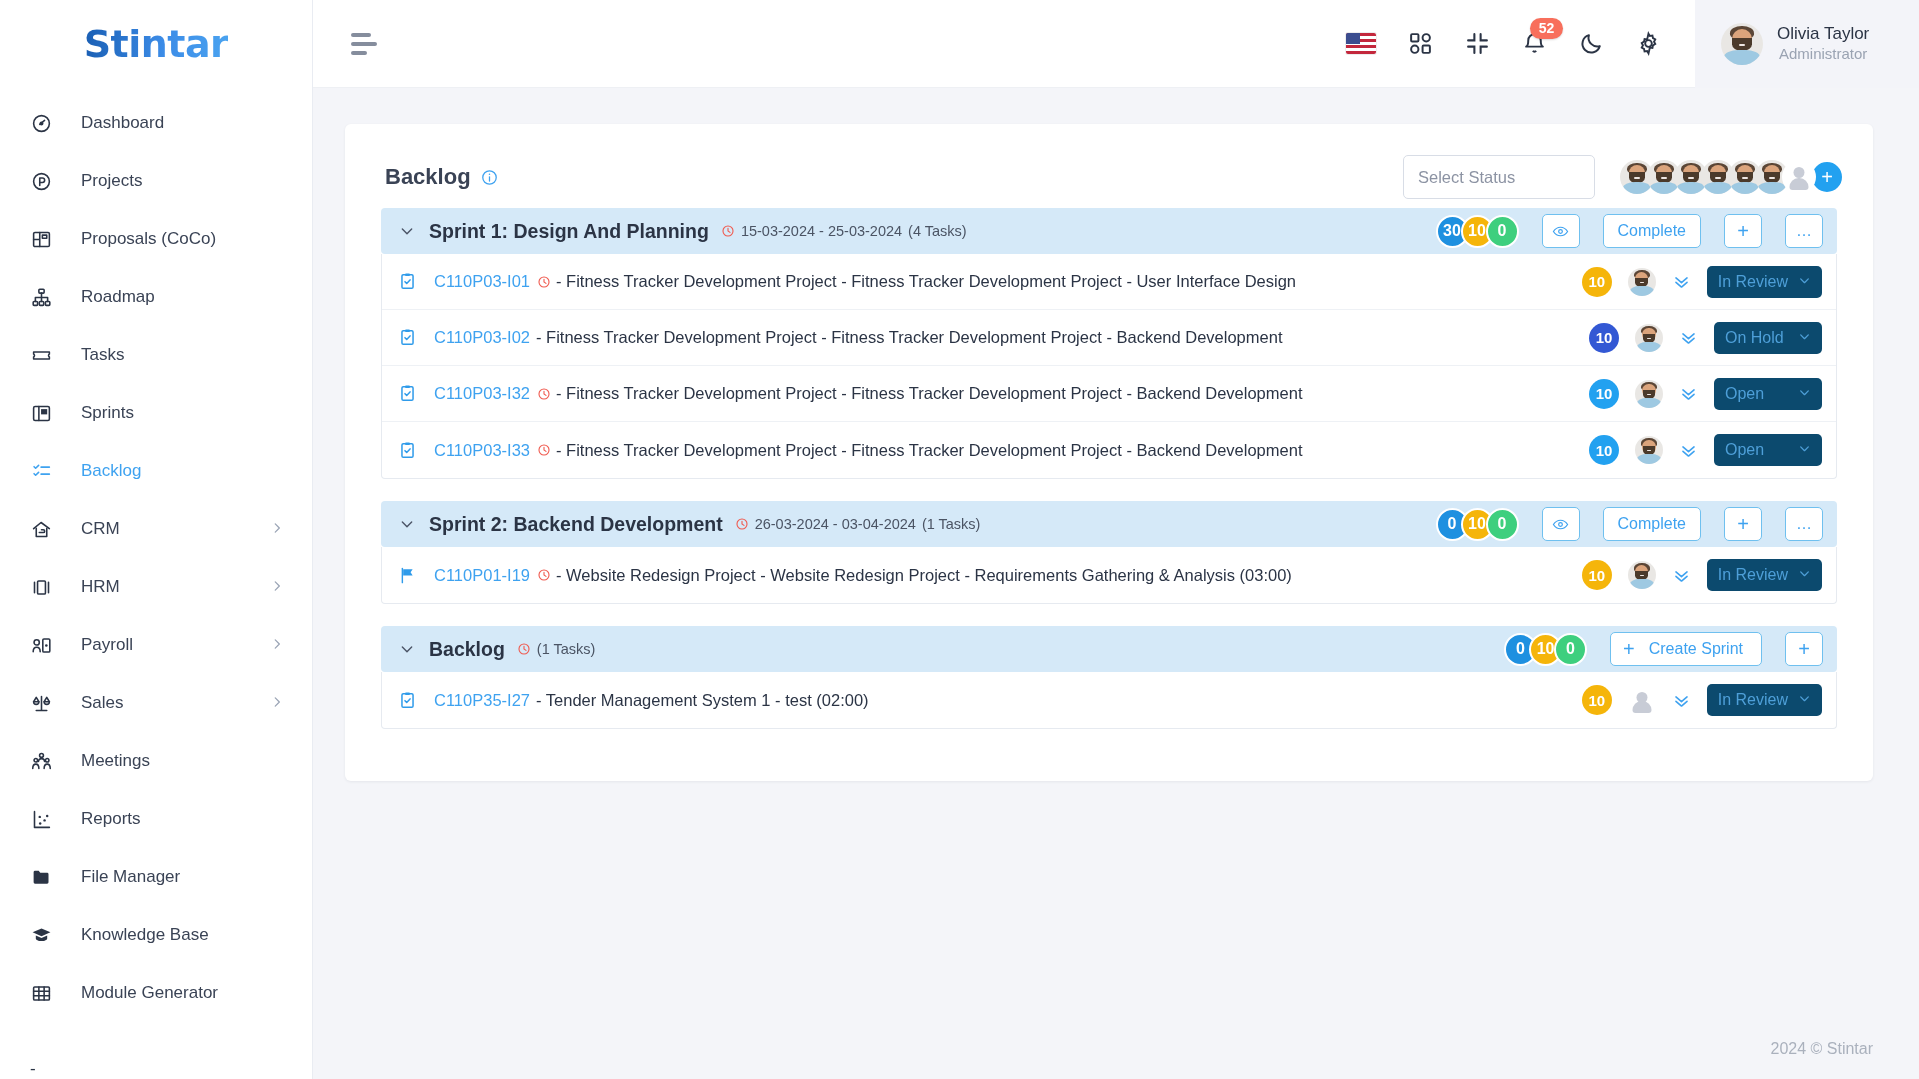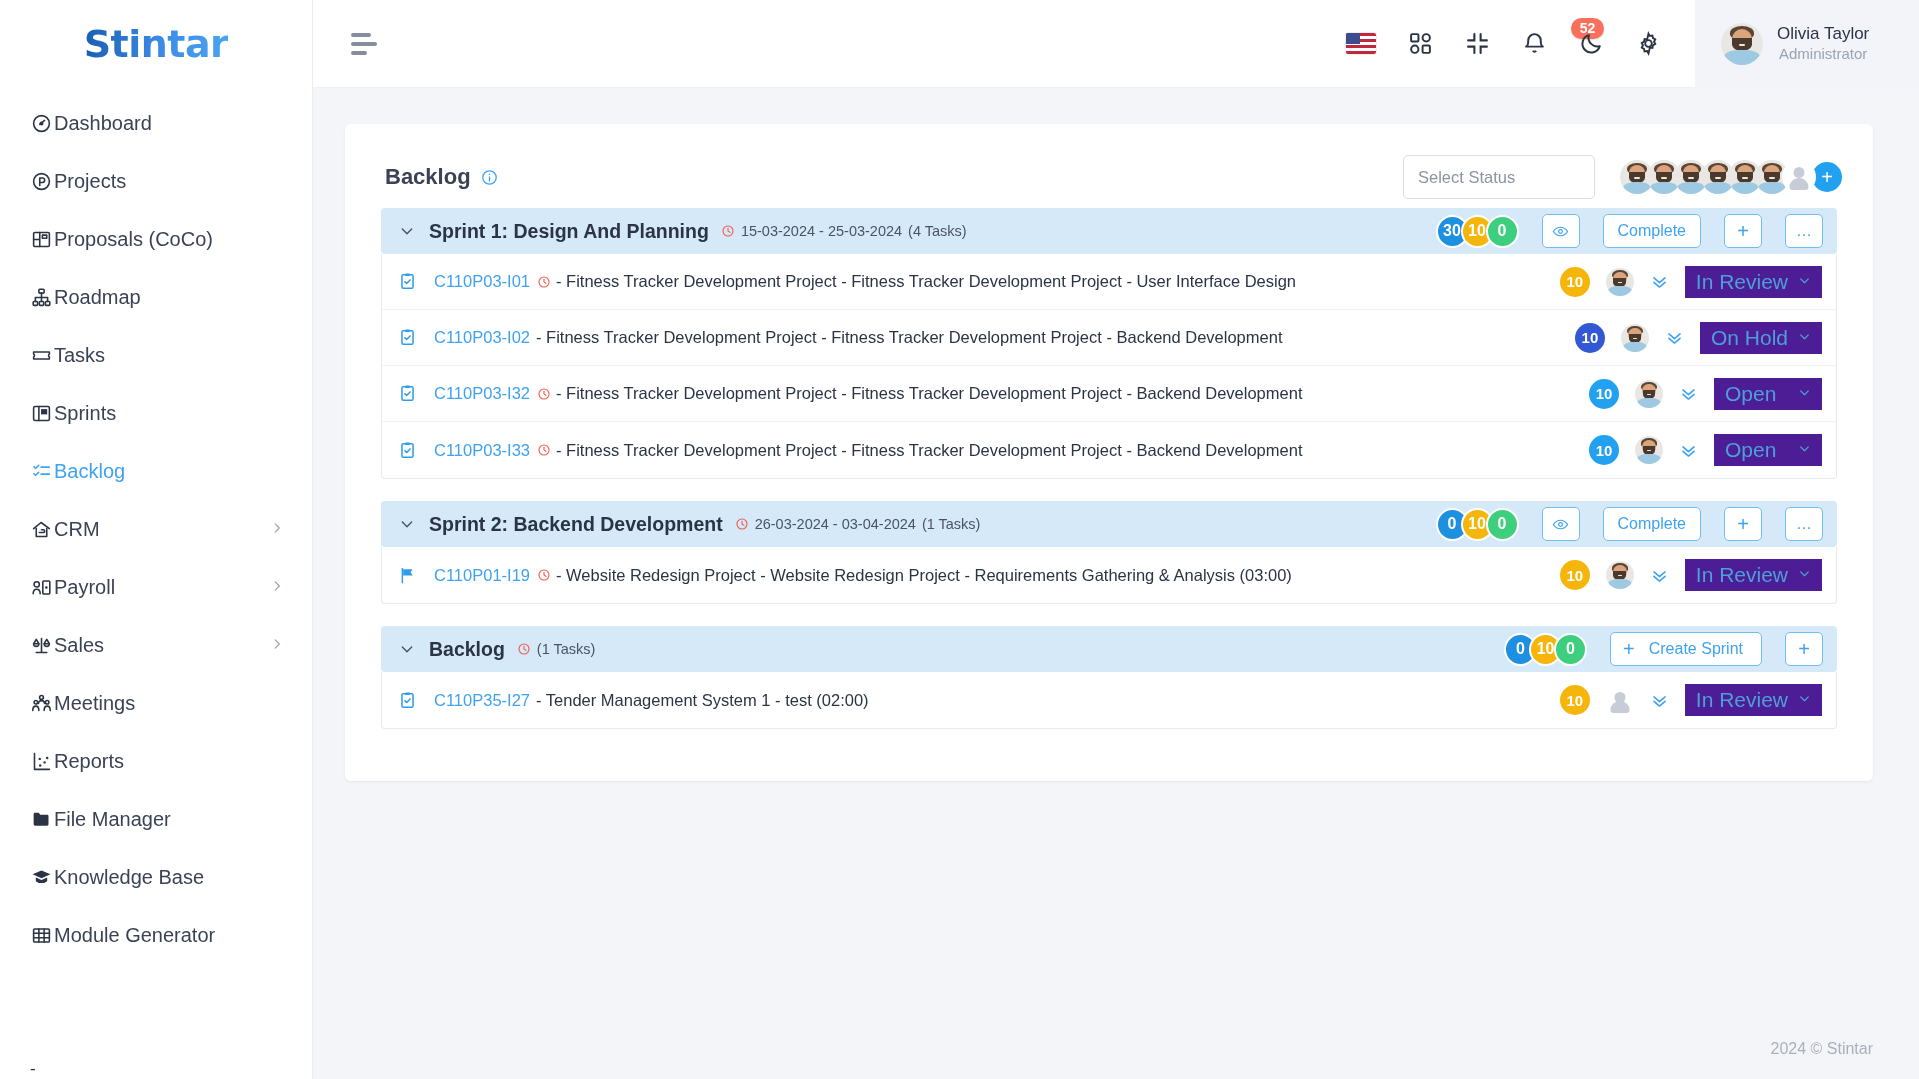--- a/index.html
+++ b/index.html
@@ -22,23 +22,23 @@
     height: 88px; display: flex; align-items: center; justify-content: center;
   }
   .brand-text {
     font-size: 38px; font-weight: 700; letter-spacing: -0.5px;
     background: linear-gradient(90deg,#1a5fb4 0%, #3c8ce7 55%, #4aa3f0 100%);
     -webkit-background-clip: text; background-clip: text; color: transparent;
     font-family: "DejaVu Sans", sans-serif;
   }
   .nav { flex: 1; padding-top: 6px; overflow: hidden; }
   .nav-item {
-    display: flex; align-items: center; gap: 2px;
+    display: flex; align-items: center; gap: 29px;
     height: 58px; padding: 0 28px 0 30px;
-    color: #3a4355; font-size: 20px; cursor: pointer;
+    color: #3a4355; font-size: 17px; cursor: pointer;
     position: relative;
   }
   .nav-item .ic { width: 22px; height: 22px; flex: 0 0 22px; display: flex; align-items: center; justify-content: center; color: #2b3445; }
   .nav-item .ic svg { width: 21px; height: 21px; display: block; }
   .nav-item.active { color: #3ea2f0; }
   .nav-item.active .ic { color: #3ea2f0; }
   .nav-label { white-space: nowrap; }
   .caret-r { margin-left: auto; color: #9aa4b5; font-size: 15px; line-height: 1; }
   .nav-dots { padding: 4px 0 0 30px; color: #2b3445; font-size: 17px; letter-spacing: 2px;}
 
@@ -62,21 +62,20 @@
     background: #ffffff; box-shadow: 0 0 0 1px rgba(0,0,0,.07);
   }
   .flag .stripes { position:absolute; inset:0;
     background: repeating-linear-gradient(to bottom,#c3273c 0 3px,#ffffff 3px 6px); }
   .flag .canton { position: absolute; left:0; top:0; width: 14px; height: 11px; background: #3b4d8f; }
   .badge-count {
     position: absolute; top: -13px; left: 8px;
     background: #f86f5c; color: #fff; font-size: 14px; font-weight: 700;
     border-radius: 11px; padding: 2px 8px; line-height: 17px; min-width: 33px; text-align: center;
     box-shadow: 0 1px 2px rgba(0,0,0,.15);
-    margin-left: 41px;
   }
   .profile {
     height: 88px; display: flex; align-items: center; gap: 14px;
     background: #f3f4f9; padding: 0 30px 0 26px; min-width: 224px;
     cursor: pointer;
   }
   .avatar {
     width: 42px; height: 42px; border-radius: 50%; overflow: hidden; flex: 0 0 42px;
     background: #e9e7e4; position: relative;
   }
@@ -163,23 +162,23 @@
   .t-right { margin-left: auto; display: flex; align-items: center; gap: 16px; padding-right: 4px;}
   .t-pill {
     width: 30px; height: 30px; border-radius: 50%; color: #fff; font-weight: 700; font-size: 15px;
     display: flex; align-items: center; justify-content: center;
   }
   .t-pill.amber { background: #f5b50a; }
   .t-pill.navy { background: #3358d4; }
   .t-pill.blue { background: #22a1f0; }
   .dbl-chev { color: #3ea2f0; display: flex; cursor: pointer; }
   .status-sel {
-    background: #4c1d95; border-radius: 0; height: 32px; min-width: 108px;
+    background: #0c4a6e; border-radius: 5px; height: 32px; min-width: 108px;
     display: flex; align-items: center; justify-content: space-between; gap: 10px;
-    padding: 0 11px; color: #4e9fd8; font-size: 21px; cursor: pointer;
+    padding: 0 11px; color: #4e9fd8; font-size: 16px; cursor: pointer;
   }
   .status-sel .c { color: #4e9fd8; font-size: 13px; }
 
   .footer { height: 60px; display: flex; align-items: center; justify-content: flex-end; padding-right: 46px;
     color: #aab1bd; font-size: 16px; }
 </style>
 </head>
 <body>
 
 <div class="app">
@@ -261,20 +260,32 @@
         </div>
         <div class="nav-item">
           <span class="ic">
             <svg viewBox="0 0 24 24" width="21" height="21" fill="none" stroke="currentColor" stroke-width="1.8" stroke-linecap="round" stroke-linejoin="round">
               <path d="M3 11l8.5-7 9.5 7"></path>
               <path d="M6 10.5V20h12v-9.5"></path>
               <path d="M9.5 15.5h4.5a1.6 1.6 0 0 0 0-3.2h-2"></path>
             </svg>
           </span>
           <span class="nav-label">CRM</span>
+          <span class="caret-r"><svg viewBox="0 0 24 24" width="14" height="14" fill="none" stroke="currentColor" stroke-width="2.2" stroke-linecap="round" stroke-linejoin="round">
+              <path d="M9 5l7 7-7 7"></path>
+            </svg></span>
+        </div>
+        <div class="nav-item">
+          <span class="ic">
+            <svg viewBox="0 0 24 24" width="21" height="21" fill="none" stroke="currentColor" stroke-width="1.8" stroke-linecap="round" stroke-linejoin="round">
+              <path d="M4 6v12M20 6v12"></path>
+              <rect x="7.5" y="4.5" width="9" height="15" rx="1.2"></rect>
+            </svg>
+          </span>
+          <span class="nav-label">HRM</span>
           <span class="caret-r"><svg viewBox="0 0 24 24" width="14" height="14" fill="none" stroke="currentColor" stroke-width="2.2" stroke-linecap="round" stroke-linejoin="round">
               <path d="M9 5l7 7-7 7"></path>
             </svg></span>
         </div>
         <div class="nav-item">
           <span class="ic">
             <svg viewBox="0 0 24 24" width="21" height="21" fill="none" stroke="currentColor" stroke-width="1.8" stroke-linecap="round" stroke-linejoin="round">
               <circle cx="6.5" cy="8.5" r="3"></circle>
               <path d="M2.5 19c0-3 1.8-5 4-5s4 2 4 5"></path>
               <rect x="13.5" y="4.5" width="8" height="15" rx="1.3"></rect>

